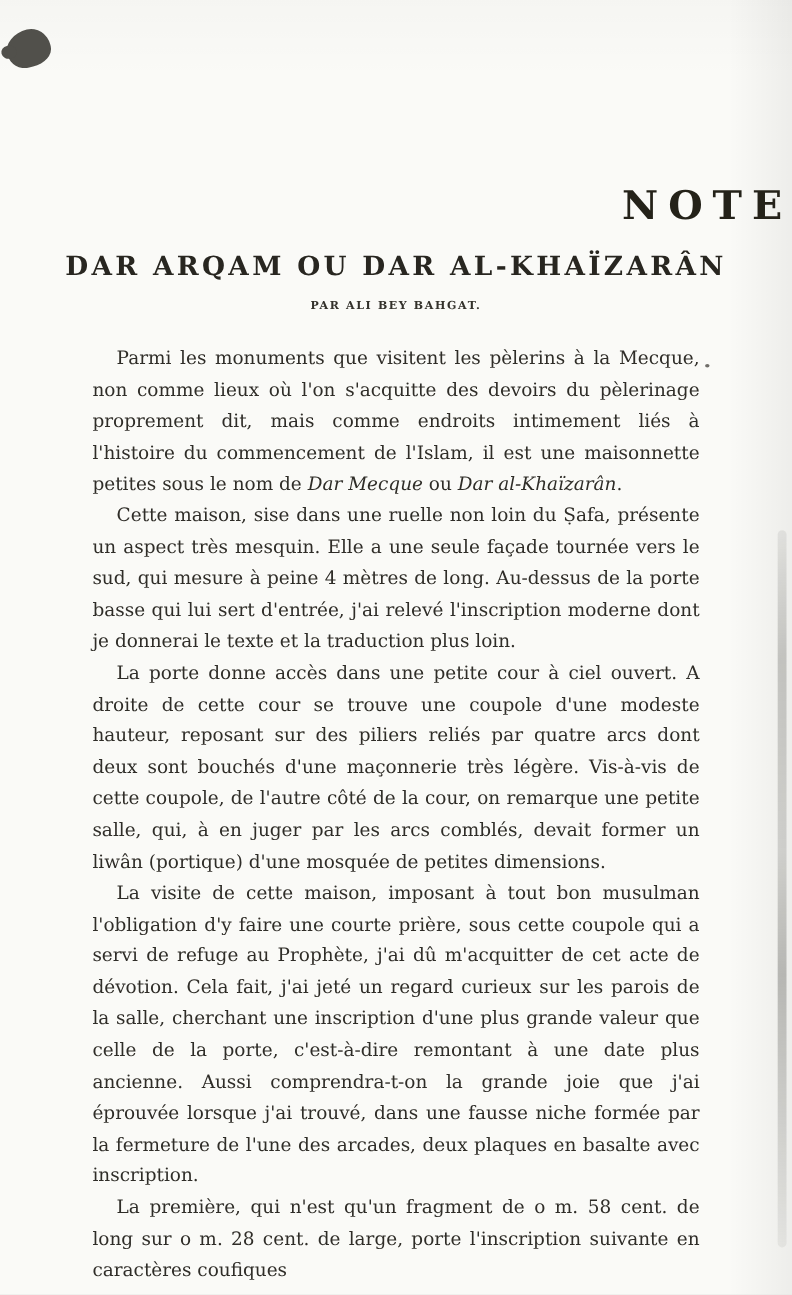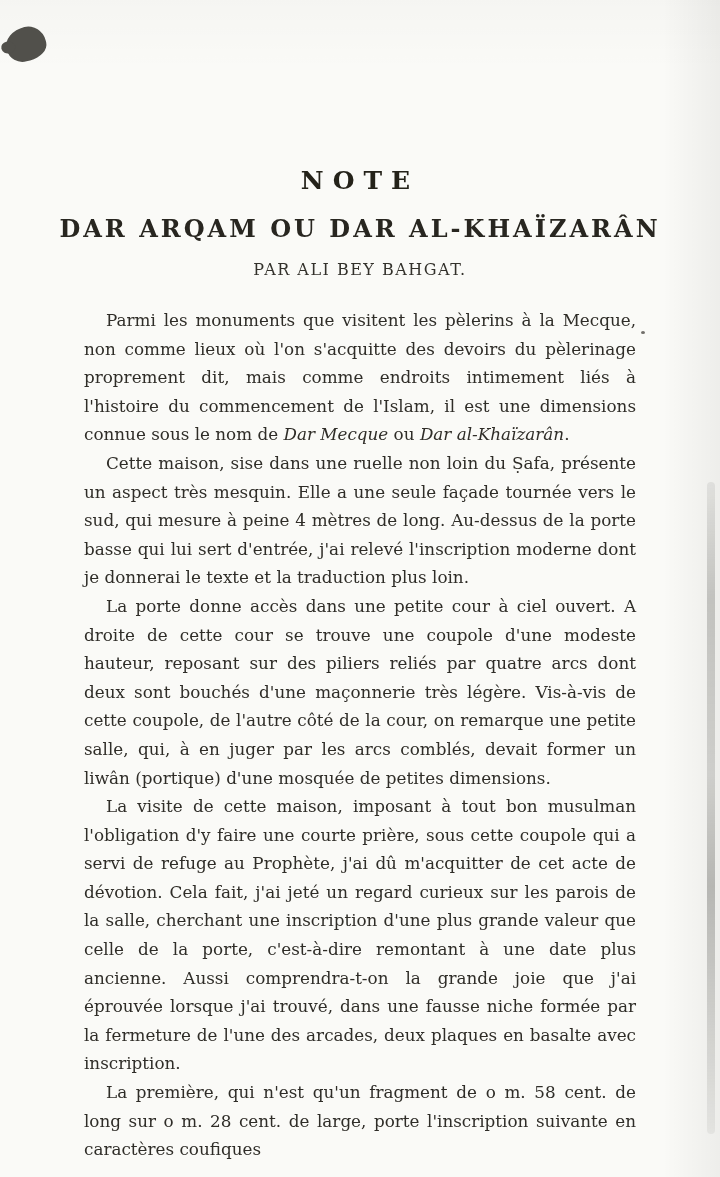--- a/index.html
+++ b/index.html
@@ -41,37 +41,38 @@
   }
   .stray-dot {
     position:absolute; left:641px; top:331px;
     width:4px; height:3px; background:#4d4b46;
     border-radius:50%;
     opacity:.8;
   }
   
   .header { text-align:center; padding-top:166px; }
   .t-note {
-    font-size:25px; font-weight:700; letter-spacing:9px;
+    font-size:36px; font-weight:700; letter-spacing:9px;
     color:#242219;
+    text-align:right;
   }
   .t-sur {
     margin-top:21px;
     font-size:12.5px; font-weight:700; letter-spacing:3.5px;
     color:#33312b;
   }
   .t-main {
     margin-top:19px;
     font-size:24px; font-weight:700; letter-spacing:3px;
     color:#282620;
     white-space:nowrap;
   }
   .t-by {
     margin-top:17px;
-    font-size:16px; font-weight:400; letter-spacing:1.5px;
+    font-size:10px; font-weight:700; letter-spacing:1.5px;
     color:#33312b;
   }
   
   .body-text {
     width:552px;
     margin:27px auto 0 auto;
     text-align:justify;
     font-size:16.8px;
     line-height:28.6px;
     color:#2f2d28;
@@ -88,20 +89,20 @@
   <div class="edge-shadow"></div>
   <div class="stray-dot"></div>
 
   <div class="header">
     <div class="t-note">NOTE</div>
     <div class="t-main">DAR ARQAM OU DAR AL-KHAÏZARÂN</div>
     <div class="t-by">PAR ALI BEY BAHGAT.</div>
   </div>
 
   <div class="body-text">
-      <p><span>Parmi les monuments que visitent les pèlerins à la Mecque, non comme lieux où l'on s'acquitte des devoirs du pèlerinage proprement dit, mais comme endroits intimement liés à l'histoire du commencement de l'Islam, il est une dimensions connue sous le nom de </span><span class="it">Dar Mecque</span><span> ou </span><span class="it">Dar al-Khaïzarân</span><span>.</span></p>
+      <p><span>Parmi les monuments que visitent les pèlerins à la Mecque, non comme lieux où l'on s'acquitte des devoirs du pèlerinage proprement dit, mais comme endroits intimement liés à l'histoire du commencement de l'Islam, il est une maisonnette petites sous le nom de </span><span class="it">Dar Mecque</span><span> ou </span><span class="it">Dar al-Khaïzarân</span><span>.</span></p>
       <p><span>Cette maison, sise dans une ruelle non loin du Ṣafa, présente un aspect très mesquin. Elle a une seule façade tournée vers le sud, qui mesure à peine 4 mètres de long. Au-dessus de la porte basse qui lui sert d'entrée, j'ai relevé l'inscription moderne dont je donnerai le texte et la traduction plus loin.</span></p>
       <p><span>La porte donne accès dans une petite cour à ciel ouvert. A droite de cette cour se trouve une coupole d'une modeste hauteur, reposant sur des piliers reliés par quatre arcs dont deux sont bouchés d'une maçonnerie très légère. Vis-à-vis de cette coupole, de l'autre côté de la cour, on remarque une petite salle, qui, à en juger par les arcs comblés, devait former un liwân (portique) d'une mosquée de petites dimensions.</span></p>
       <p><span>La visite de cette maison, imposant à tout bon musulman l'obligation d'y faire une courte prière, sous cette coupole qui a servi de refuge au Prophète, j'ai dû m'acquitter de cet acte de dévotion. Cela fait, j'ai jeté un regard curieux sur les parois de la salle, cherchant une inscription d'une plus grande valeur que celle de la porte, c'est-à-dire remontant à une date plus ancienne. Aussi comprendra-t-on la grande joie que j'ai éprouvée lorsque j'ai trouvé, dans une fausse niche formée par la fermeture de l'une des arcades, deux plaques en basalte avec inscription.</span></p>
       <p><span>La première, qui n'est qu'un fragment de o m. 58 cent. de long sur o m. 28 cent. de large, porte l'inscription suivante en caractères coufiques</span></p>
     </div>
 
 </div>
 
 </body></html>

